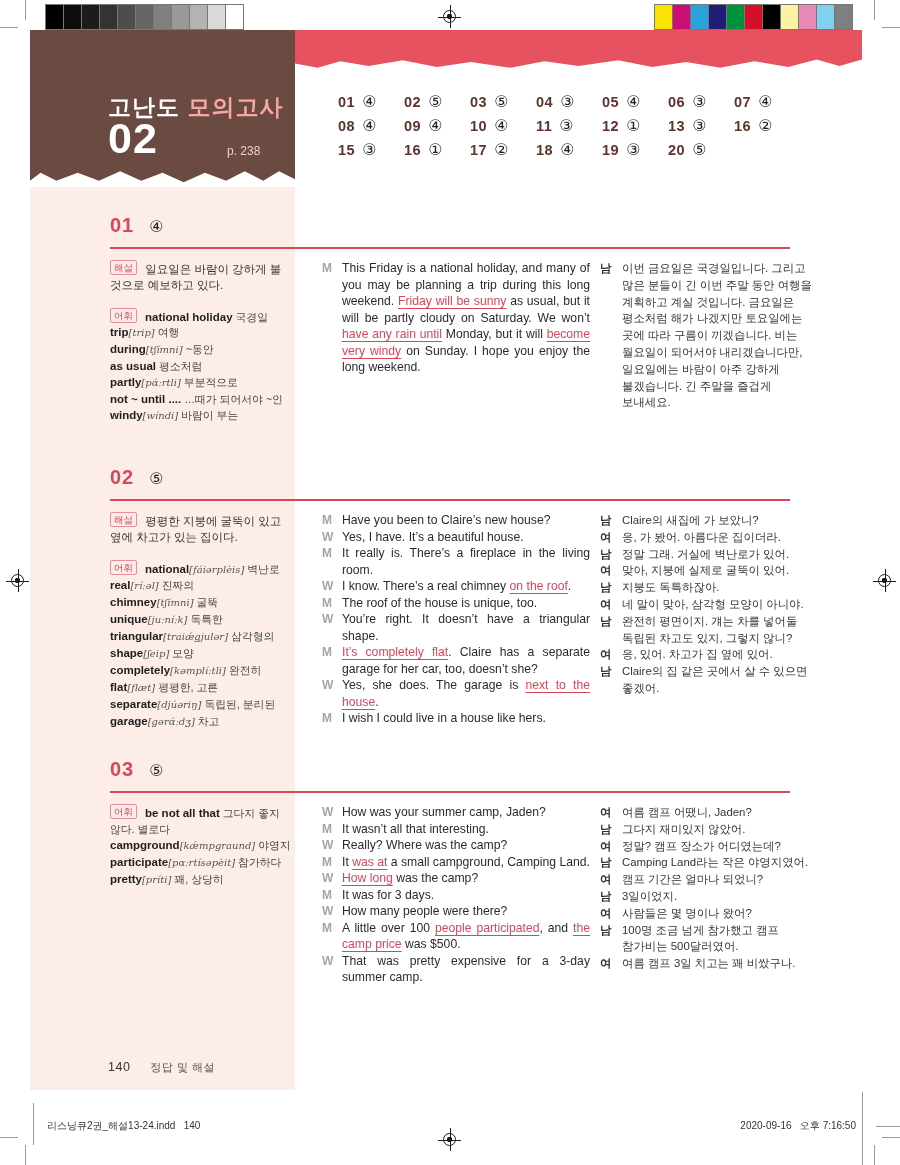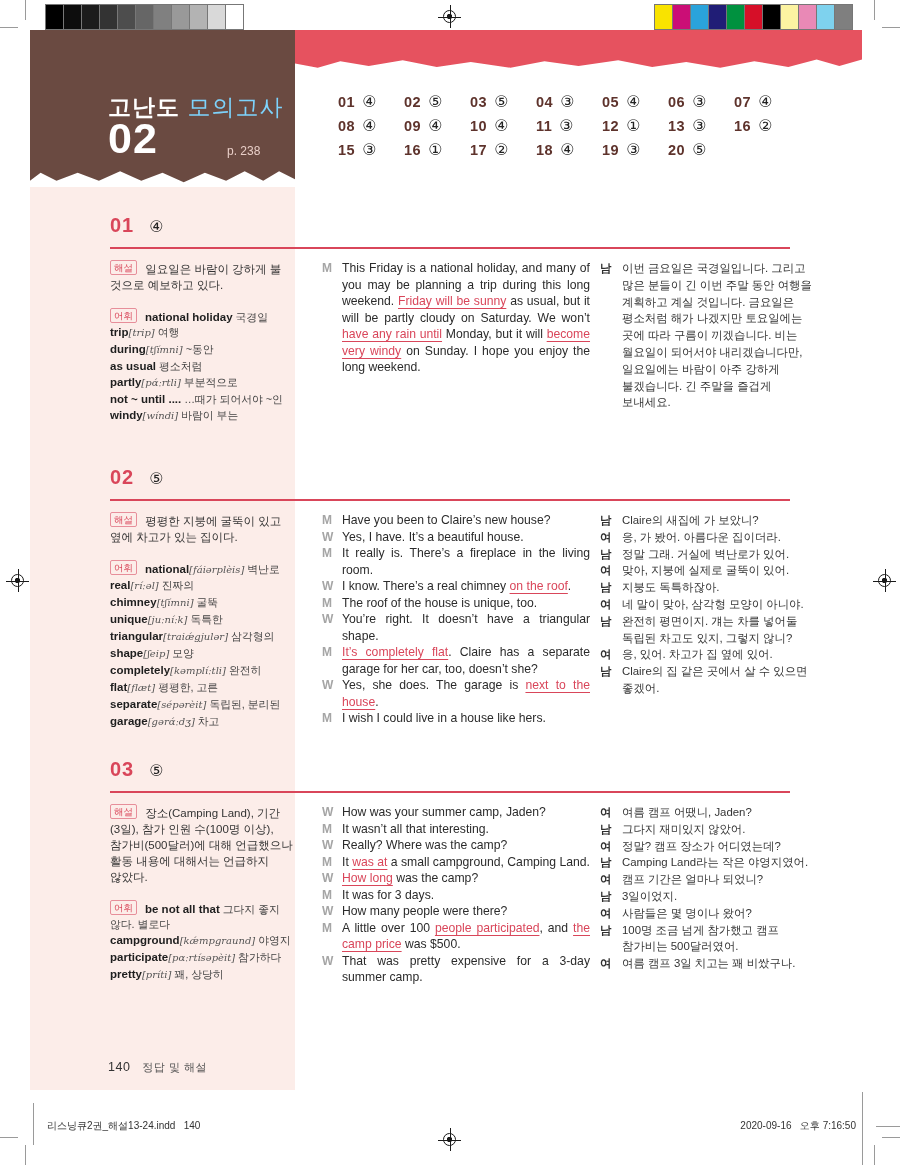--- a/index.html
+++ b/index.html
@@ -16,35 +16,35 @@
        background:radial-gradient(circle,#1a1a1a 2.7px,transparent 2.9px);}
   .reg::before{content:"";position:absolute;left:-6px;right:-6px;top:50%;height:1px;background:#1a1a1a;}
   .reg::after{content:"";position:absolute;top:-6px;bottom:-6px;left:50%;width:1px;background:#1a1a1a;}
   .crop{position:absolute;background:#9a9a9a;}
 
   
   .brown-box{position:absolute;left:30px;top:30px;width:265px;height:157px;background:#6a4a41;
     clip-path:polygon(0 0,100% 0,100% 95%,94% 90%,88% 96%,81% 90%,74% 96%,66% 91%,58% 97%,50% 91%,42% 96%,34% 90%,26% 96%,18% 91%,10% 96%,4% 91%,0 96%);}
   .unit-title{position:absolute;left:78px;top:62px;font-size:23px;letter-spacing:1px;white-space:nowrap;}
   .unit-title .tb{color:#fff;font-weight:bold;}
-  .unit-title .tl{color:#7dd3fc;font-weight:400;}
+  .unit-title .tl{color:#fca5a5;font-weight:700;}
   .unit-number{position:absolute;left:78px;top:84px;font-size:43px;font-weight:bold;color:#fff;letter-spacing:1px;}
   .unit-pageref{position:absolute;left:197px;top:114px;font-size:12px;color:#e9cfc8;}
   .red-band{position:absolute;left:295px;top:30px;width:567px;height:41px;background:#e6525f;
     clip-path:polygon(0 0,100% 0,100% 72%,96% 88%,92% 72%,87% 90%,81% 76%,75% 92%,69% 78%,63% 90%,57% 74%,50% 88%,44% 76%,38% 92%,31% 78%,25% 90%,19% 74%,13% 88%,8% 76%,4% 92%,0 82%);}
 
   
   .answer-key{position:absolute;left:338px;top:94px;display:grid;grid-template-columns:repeat(7,66px);row-gap:8px;}
   .ak-cell{display:flex;align-items:center;gap:7px;}
   .ak-q{color:#5e332c;font-weight:bold;font-size:14.5px;letter-spacing:.5px;}
   .ak-a{color:#222;font-size:16px;line-height:1;}
 
   
   .pink-panel{position:absolute;left:30px;top:187px;width:265px;height:903px;background:#fcede9;}
-  .page-footer{position:absolute;left:108px;top:1060px;display:flex;align-items:baseline;gap:12px;}
+  .page-footer{position:absolute;left:108px;top:1060px;display:flex;align-items:baseline;gap:20px;}
   .pf-num{font-size:12.5px;color:#333;letter-spacing:.5px;}
   .pf-label{font-size:11px;color:#555;letter-spacing:.5px;}
   .slug{position:absolute;top:1119px;font-size:10px;color:#333;white-space:pre;}
   .slug-left{left:47px;}
   .slug-right{right:44px;}
 
   
   .section{position:absolute;left:110px;width:700px;}
   .sec-head{height:34px;}
   .sec-num{color:#d9465a;font-weight:bold;font-size:20px;letter-spacing:1px;}
@@ -250,21 +250,21 @@
         <p class="expl"><span class="badge">해설</span> 평평한 지붕에 굴뚝이 있고 옆에 차고가 있는 집이다.</p>
         <div class="vocab">
           <p class="vocab-line"><span class="badge">어휘</span> <b class="v-term">national</b><span class="v-ph">[fáiərplèis]</span> <span class="v-mean">벽난로</span></p>
           <p class="vocab-line"><b class="v-term">real</b><span class="v-ph">[ríːəl]</span> <span class="v-mean">진짜의</span></p>
           <p class="vocab-line"><b class="v-term">chimney</b><span class="v-ph">[tʃímni]</span> <span class="v-mean">굴뚝</span></p>
           <p class="vocab-line"><b class="v-term">unique</b><span class="v-ph">[juːníːk]</span> <span class="v-mean">독특한</span></p>
           <p class="vocab-line"><b class="v-term">triangular</b><span class="v-ph">[traiǽgjulər]</span> <span class="v-mean">삼각형의</span></p>
           <p class="vocab-line"><b class="v-term">shape</b><span class="v-ph">[ʃeip]</span> <span class="v-mean">모양</span></p>
           <p class="vocab-line"><b class="v-term">completely</b><span class="v-ph">[kəmplíːtli]</span> <span class="v-mean">완전히</span></p>
           <p class="vocab-line"><b class="v-term">flat</b><span class="v-ph">[flæt]</span> <span class="v-mean">평평한, 고른</span></p>
-          <p class="vocab-line"><b class="v-term">separate</b><span class="v-ph">[sépərèit]</span> <span class="v-mean">독립된, 분리된</span></p>
+          <p class="vocab-line"><b class="v-term">separate</b><span class="v-ph">[djúəriŋ]</span> <span class="v-mean">독립된, 분리된</span></p>
           <p class="vocab-line"><b class="v-term">garage</b><span class="v-ph">[gərɑ́ːdʒ]</span> <span class="v-mean">차고</span></p>
         </div>
       </div>
       <div class="col col-mid">
         <div class="dlg">
           <span class="spk">M</span>
           <span class="dlg-text"><span>Have you been to Claire’s new house?</span></span>
         </div>
         <div class="dlg">
           <span class="spk">W</span>
@@ -335,21 +335,20 @@
         <div class="dlg">
           <span class="spk-k">남</span>
           <span class="dlg-text-k">Claire의 집 같은 곳에서 살 수 있으면 좋겠어.</span>
         </div>
       </div>
     </div>
   <div class="section" style="top:758px;">
       <div class="sec-head"><span class="sec-num">03</span><span class="sec-ans">⑤</span></div>
       <div class="sec-rule"></div>
       <div class="col col-left">
-        <p class="expl"><span class="badge">해설</span> 장소(Camping Land), 기간(3일), 참가 인원 수(100명 이상), 참가비(500달러)에 대해 언급했으나 활동 내용에 대해서는 언급하지 않았다.</p>
         <div class="vocab">
           <p class="vocab-line"><span class="badge">어휘</span> <b class="v-term">be not all that</b> <span class="v-mean">그다지 좋지 않다. 별로다</span></p>
           <p class="vocab-line"><b class="v-term">campground</b><span class="v-ph">[kǽmpgraund]</span> <span class="v-mean">야영지</span></p>
           <p class="vocab-line"><b class="v-term">participate</b><span class="v-ph">[pɑːrtísəpèit]</span> <span class="v-mean">참가하다</span></p>
           <p class="vocab-line"><b class="v-term">pretty</b><span class="v-ph">[príti]</span> <span class="v-mean">꽤, 상당히</span></p>
         </div>
       </div>
       <div class="col col-mid">
         <div class="dlg">
           <span class="spk">W</span>

